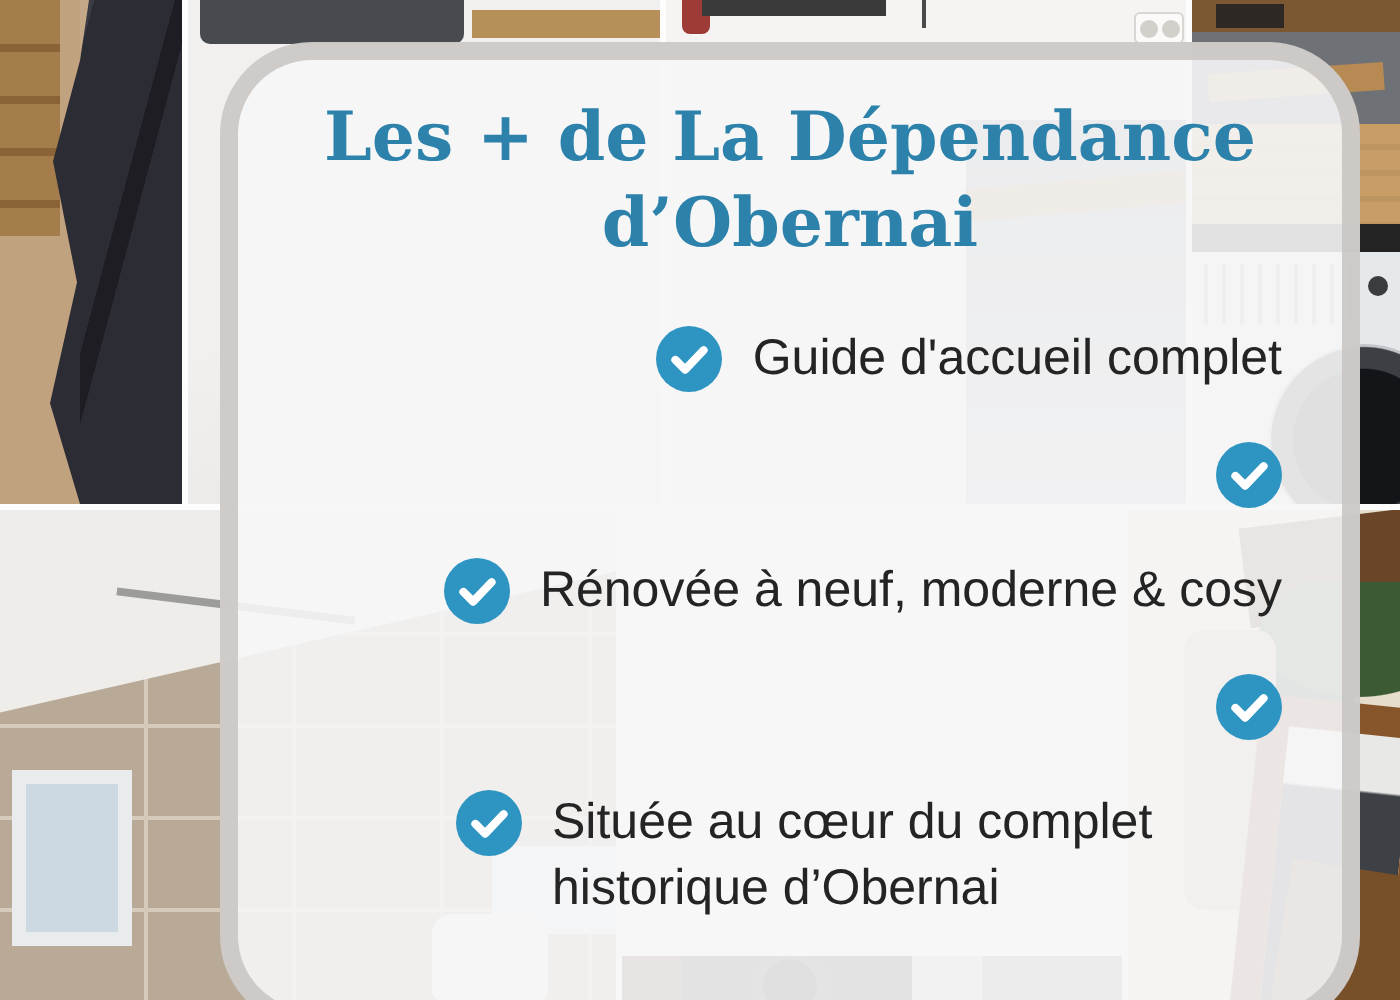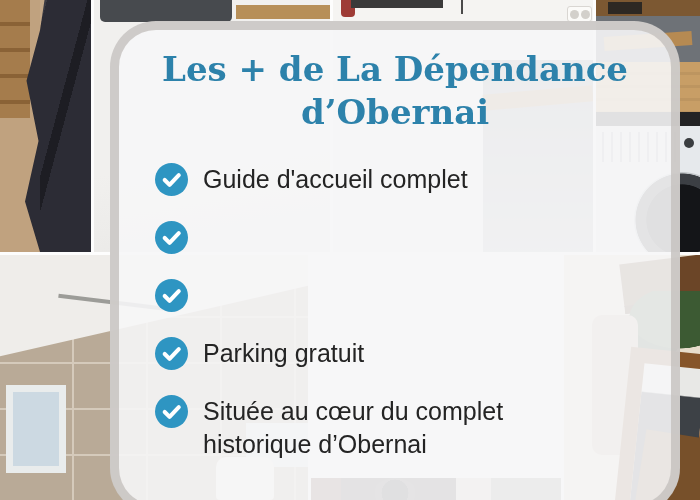--- a/index.html
+++ b/index.html
@@ -94,21 +94,21 @@
     background:rgba(246,246,247,.9);
     padding:10px 30px 0 30px;
     margin-left:48px;
   }
   #card h1{
     margin:8px 0 0 0;text-align:center;
     font-family:"DejaVu Serif",serif;font-weight:bold;
     font-size:34px;line-height:1.25;color:#2d82ab;
   }
   #feature-list{margin:30px 0 0 6px;display:flex;flex-direction:column;gap:25px;}
-  .feature-row{display:flex;gap:15px;align-items:flex-start;}
+  .feature-row{display:flex;gap:15px;align-items:flex-start;justify-content:flex-end;}
   .check-wrap{flex:none;width:33px;height:33px;}
   .feature-text{
     font-size:25px;line-height:33px;color:#242424;white-space:nowrap;
   }
   .feature-text.wrap{white-space:normal;max-width:365px;}
 </style>
 </head>
 <body>
 
 <div id="stage">
@@ -201,30 +201,30 @@
         </span>
       </div>
 
       <div class="feature-row">
         <span class="check-wrap">
           <svg viewBox="0 0 34 34" width="33" height="33">
             <circle cx="17" cy="17" r="17" fill="#2e95c2"></circle>
             <path d="M10 17.5 L15 22.5 L24.5 12.5" stroke="#ffffff" stroke-width="4.2" fill="none" stroke-linecap="round" stroke-linejoin="round"></path>
           </svg>
         </span>
-      </div>
-
-      <div class="feature-row">
-        <span class="check-wrap">
-          <svg viewBox="0 0 34 34" width="33" height="33">
-            <circle cx="17" cy="17" r="17" fill="#2e95c2"></circle>
-            <path d="M10 17.5 L15 22.5 L24.5 12.5" stroke="#ffffff" stroke-width="4.2" fill="none" stroke-linecap="round" stroke-linejoin="round"></path>
-          </svg>
-        </span>
-        <span class="feature-text">Parking gratuit</span>
+        <span class="feature-text">Rénovée à neuf, moderne &amp; cosy</span>
+      </div>
+
+      <div class="feature-row">
+        <span class="check-wrap">
+          <svg viewBox="0 0 34 34" width="33" height="33">
+            <circle cx="17" cy="17" r="17" fill="#2e95c2"></circle>
+            <path d="M10 17.5 L15 22.5 L24.5 12.5" stroke="#ffffff" stroke-width="4.2" fill="none" stroke-linecap="round" stroke-linejoin="round"></path>
+          </svg>
+        </span>
       </div>
 
       <div class="feature-row">
         <span class="check-wrap">
           <svg viewBox="0 0 34 34" width="33" height="33">
             <circle cx="17" cy="17" r="17" fill="#2e95c2"></circle>
             <path d="M10 17.5 L15 22.5 L24.5 12.5" stroke="#ffffff" stroke-width="4.2" fill="none" stroke-linecap="round" stroke-linejoin="round"></path>
           </svg>
         </span>
         <span class="feature-text wrap">Située au cœur du complet historique d’Obernai</span>

